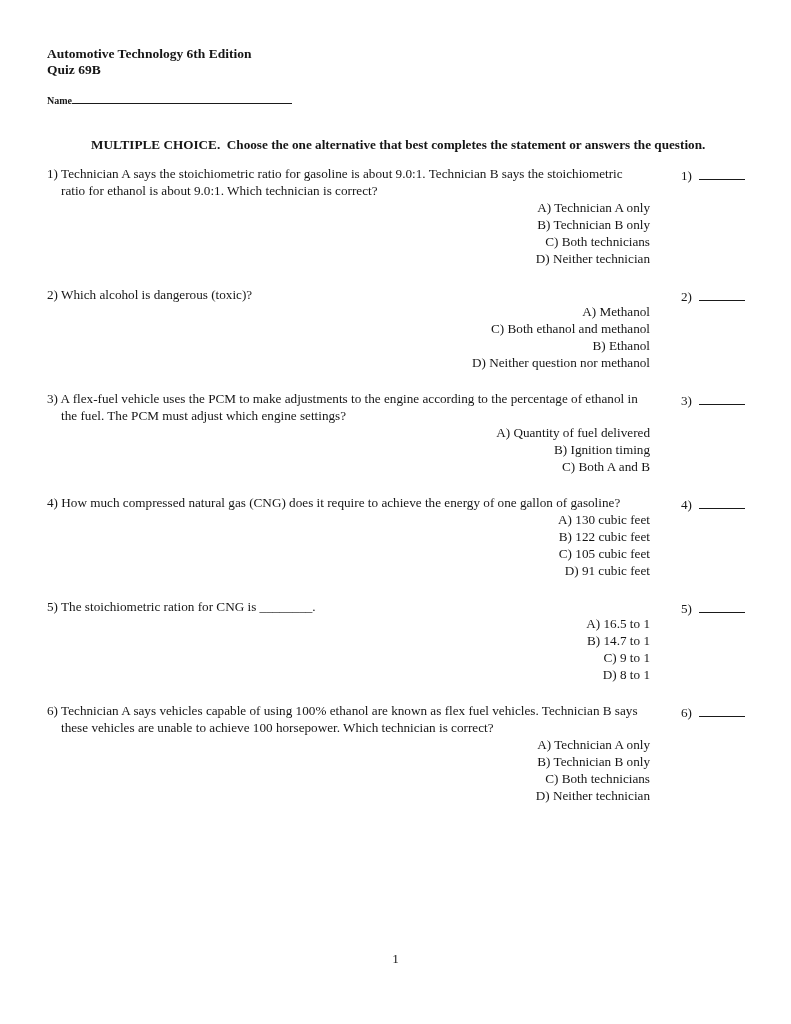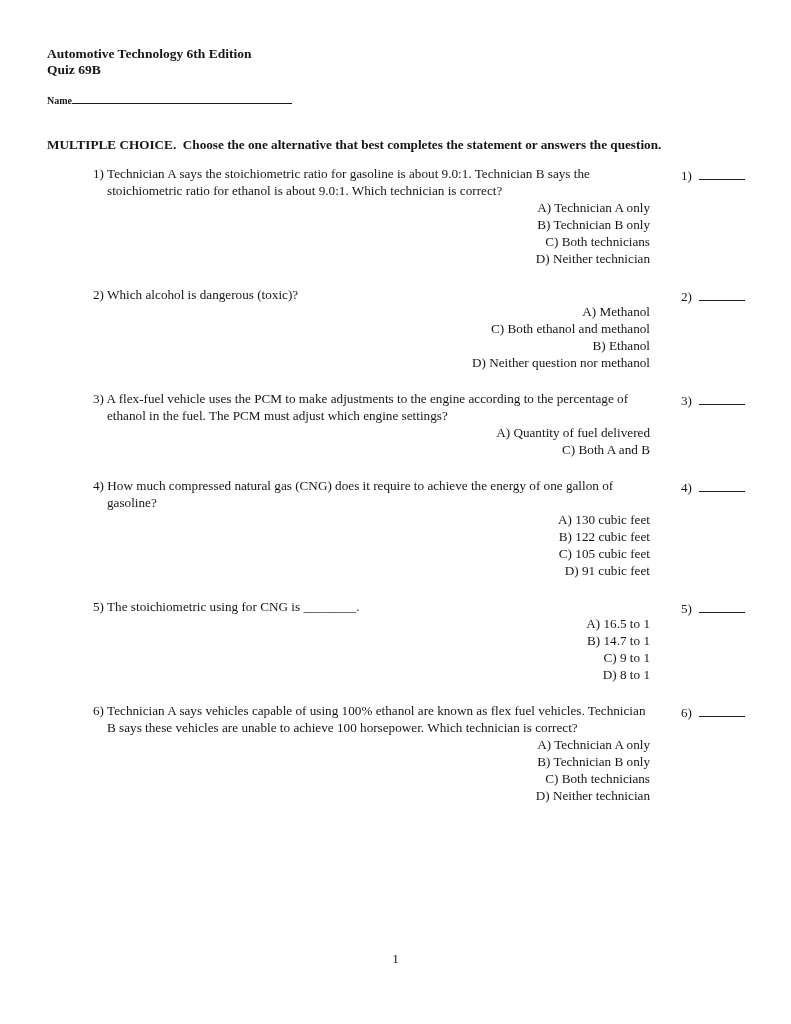--- a/index.html
+++ b/index.html
@@ -31,24 +31,25 @@
     width: 220px;
     height: 14px;
     border-bottom: 1.3px solid #1a1a1a;
   }
 
   
   .instruction {
     margin-top: 27px;
     font-weight: bold;
     white-space: pre-wrap;
-  }
-
-  
-  .questions { margin-top: 12px; margin-left: 46px; }
+    margin-left: 44px;
+  }
+
+  
+  .questions { margin-top: 12px; }
   .q-row { display: flex; align-items: flex-start; margin-bottom: 19px; }
   .q-body { flex: 1 1 auto; min-width: 0; padding-right: 10px; }
   .q-head { padding-left: 14px; text-indent: -14px; }
   .q-num { white-space: nowrap; }
   .q-options { margin-left: 32px; text-align: right; }
 
   
   .q-answer {
     flex: 0 0 85px;
     text-align: right;
@@ -127,20 +128,21 @@
   </div>
 
   <div class="q-row">
     <div class="q-body">
       <div class="q-head">
         <span class="q-num">3)</span>
         <span>A flex-fuel vehicle uses the PCM to make adjustments to the engine according to the percentage of ethanol in the fuel. The PCM must adjust which engine settings?</span>
       </div>
       <div class="q-options">
             <div class="option">A) Quantity of fuel delivered</div>
+            <div class="option">B) Ignition timing</div>
             <div class="option">C) Both A and B</div>
           </div>
     </div>
     <div class="q-answer">
       <span class="ans-num">3)</span><span class="ans-line"></span>
     </div>
   </div>
 
   <div class="q-row">
     <div class="q-body">
@@ -157,21 +159,21 @@
     </div>
     <div class="q-answer">
       <span class="ans-num">4)</span><span class="ans-line"></span>
     </div>
   </div>
 
   <div class="q-row">
     <div class="q-body">
       <div class="q-head">
         <span class="q-num">5)</span>
-        <span>The stoichiometric using for CNG is ________.</span>
+        <span>The stoichiometric ration for CNG is ________.</span>
       </div>
       <div class="q-options">
             <div class="option">A) 16.5 to 1</div>
             <div class="option">B) 14.7 to 1</div>
             <div class="option">C) 9 to 1</div>
             <div class="option">D) 8 to 1</div>
           </div>
     </div>
     <div class="q-answer">
       <span class="ans-num">5)</span><span class="ans-line"></span>

